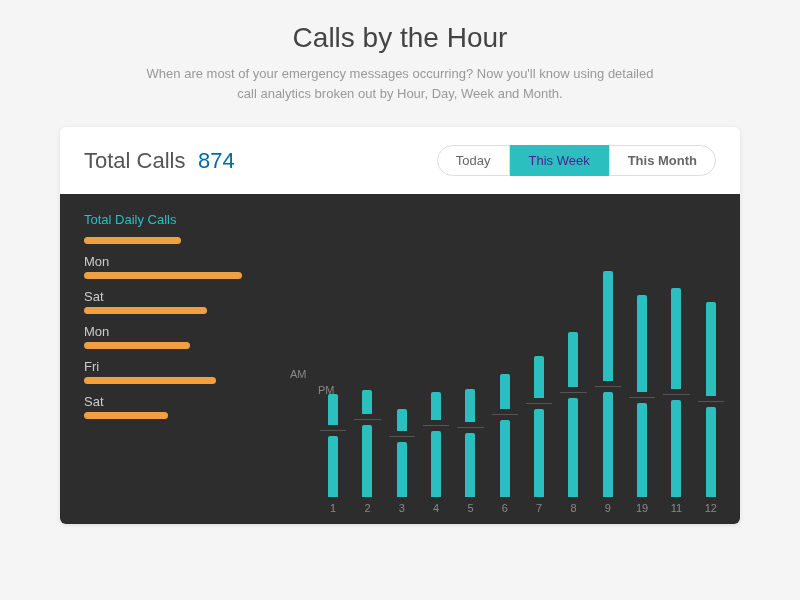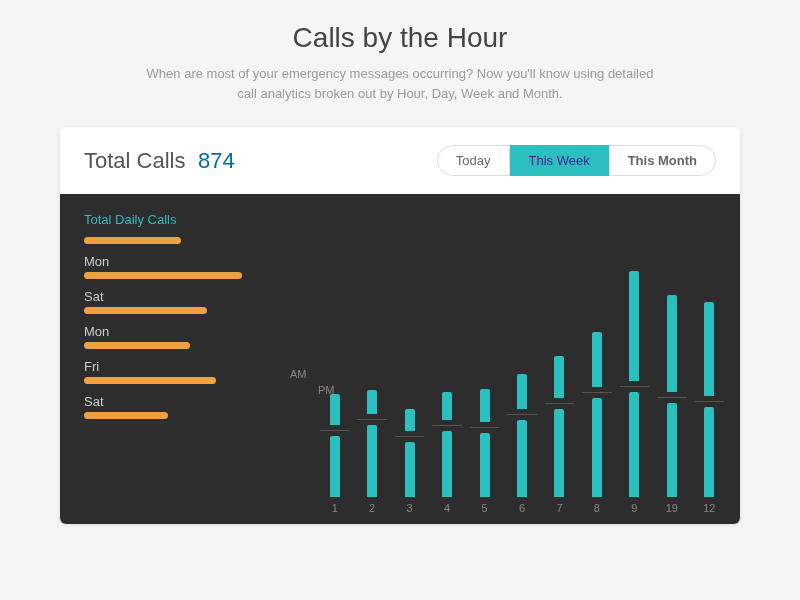--- a/index.html
+++ b/index.html
@@ -344,20 +344,28 @@
             <div class="hour-col">
     <div class="hour-bars">
       <div class="bar-am" style="height:97px;"></div>
       <div class="divider-line"></div>
       <div class="bar-pm" style="height:94px;"></div>
     </div>
     <span class="hour-label">19</span>
   </div>
             <div class="hour-col">
     <div class="hour-bars">
+      <div class="bar-am" style="height:101px;"></div>
+      <div class="divider-line"></div>
+      <div class="bar-pm" style="height:97px;"></div>
+    </div>
+    <span class="hour-label">11</span>
+  </div>
+            <div class="hour-col">
+    <div class="hour-bars">
       <div class="bar-am" style="height:94px;"></div>
       <div class="divider-line"></div>
       <div class="bar-pm" style="height:90px;"></div>
     </div>
     <span class="hour-label">12</span>
   </div>
           </div>
       </div>
     </div>
   </div>

